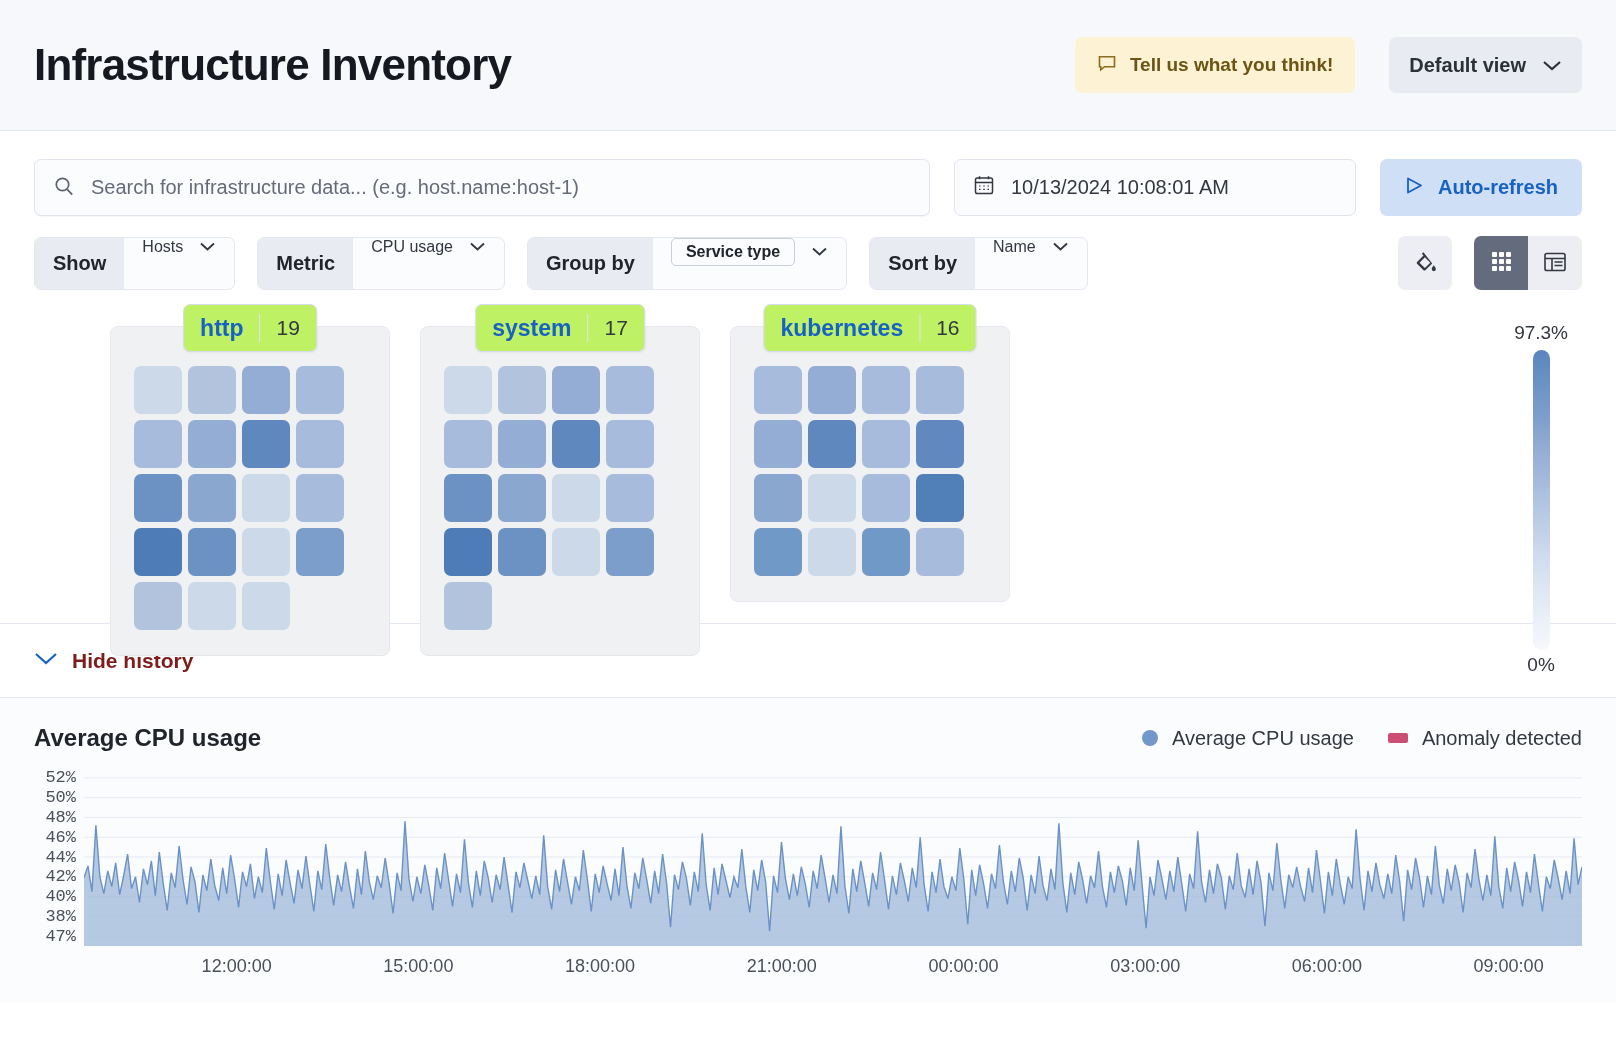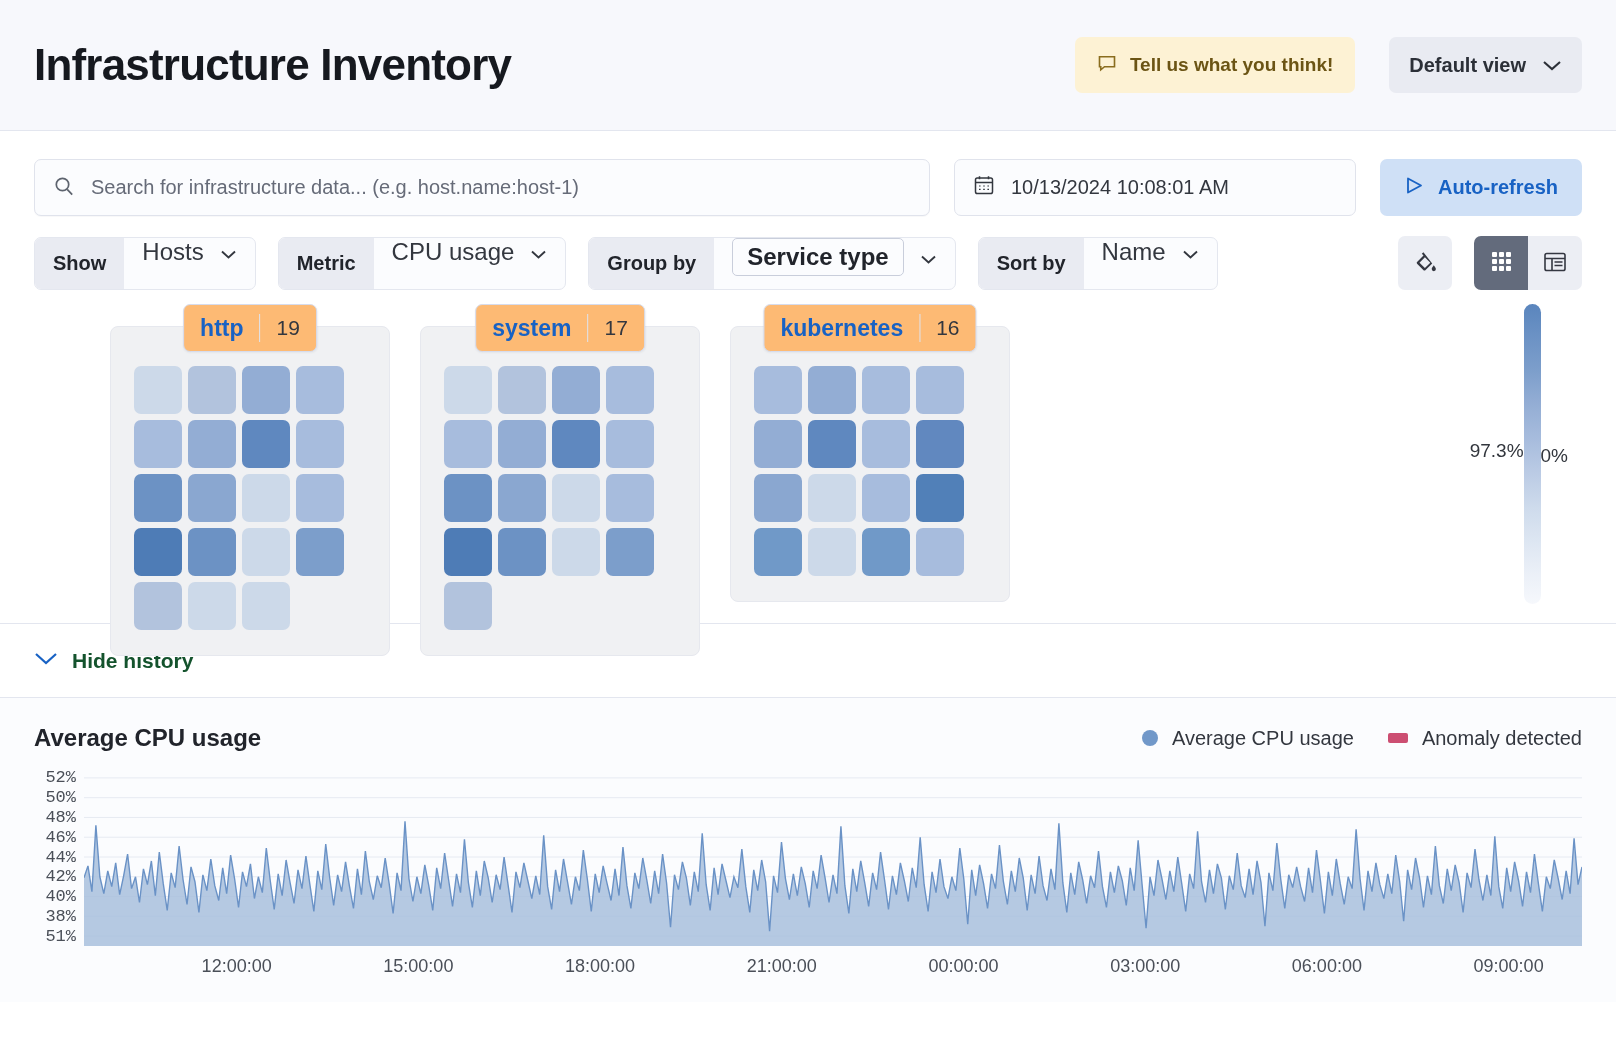--- a/index.html
+++ b/index.html
@@ -65,21 +65,21 @@
     display:flex; align-items:flex-start; height:53px;
     border-radius:7px; overflow:hidden; margin-right:22px;
     background:#fbfcfe; border:1px solid #e4e7ef;
   }
   .control .lbl{
     background:#e9ebf2; height:100%; display:flex; align-items:center;
     padding:0 18px; font-size:20px; font-weight:700; color:#21242b;
   }
   .control .val{
     display:flex; align-items:center; gap:16px; padding:0 18px;
-    font-size:24px; color:#33373f; cursor:pointer;
+    font-size:16px; color:#33373f; cursor:pointer;
   }
   .control .val.boxed > .boxedtxt{
     border:1px solid #c9cedb; border-radius:5px; padding:4px 14px;
     font-weight:700; color:#21242b;
   }
   .spacer{ flex:1; }
   .icon-btn{
     width:54px; height:54px; border-radius:7px; background:#eceef4;
     display:flex; align-items:center; justify-content:center; cursor:pointer;
     border:none;
@@ -94,58 +94,58 @@
 
   
   .waffle-area{
     position:relative; height:320px; margin-top:14px;
     border-bottom:1px solid #e3e6ef;
   }
   .groups{ display:flex; align-items:flex-start; padding-left:110px; padding-top:22px; gap:30px; }
   .group{ position:relative; }
   .group-badge{
     position:absolute; top:-22px; left:50%; transform:translateX(-50%);
-    background:#fdba74; border:1px solid #d6dced; border-radius:7px;
+    background:#bef264; border:1px solid #d6dced; border-radius:7px;
     display:flex; align-items:center; height:48px; white-space:nowrap;
     box-shadow:0 1px 2px rgba(20,30,60,.05); z-index:2;
   }
   .group-badge .gname{
     color:#1862c4; font-weight:700; font-size:23px; padding:0 16px;
   }
   .group-badge .gsep{ width:1px; height:28px; background:#dfe3ee; }
   .group-badge .gcount{ color:#33373f; font-size:21px; padding:0 16px; }
   .group-body{
     background:#f0f1f3; border:1px solid #e6e8ee; border-radius:8px;
     padding:22px 20px; padding-top:36px;
   }
   .cellgrid{ display:flex; flex-wrap:wrap; width:238px; }
   .cell{ width:48px; height:48px; margin:0 0 0 0; border-radius:7px; }
   .cellwrap{ padding:3px; }
   .docker-body{ padding-top:30px; padding-bottom:22px; }
 
   .legend-scale{
-    position:absolute; right:48px; top:0;
-    display:flex; flex-direction:row; align-items:center;
+    position:absolute; right:48px; top:18px;
+    display:flex; flex-direction:column; align-items:center;
   }
   .legend-scale .top-lbl{ font-size:19px; color:#32363d; margin-bottom:6px; }
   .legend-scale .bot-lbl{ font-size:19px; color:#32363d; margin-top:4px; }
   .legend-bar{
     width:17px; height:300px; border-radius:9px;
     background:linear-gradient(to bottom,
       #5a85bd 0%, #6a91c4 10%, #7c9ecb 22%, #93add4 33%,
       #a7bcdd 45%, #bccce5 57%, #cedbec 68%, #dde6f2 79%,
       #eaeff7 89%, #f6f8fc 100%);
   }
 
   
   .hide-history{
     height:74px; display:flex; align-items:center; padding:0 34px; gap:14px;
     border-bottom:1px solid #e3e6ef; background:#ffffff;
   }
-  .hide-history .hh-txt{ color:#14532d; font-size:21px; font-weight:700; cursor:pointer; }
+  .hide-history .hh-txt{ color:#7f1d1d; font-size:21px; font-weight:700; cursor:pointer; }
 
   
   .chart-panel{ padding:26px 34px 0 34px; background:#fbfcfe; height:304px; }
   .chart-head{ display:flex; align-items:center; }
   .chart-title{ font-size:24px; font-weight:700; color:#21242b; }
   .chart-legend{ margin-left:auto; display:flex; align-items:center; gap:34px; }
   .lg-item{ display:flex; align-items:center; gap:14px; font-size:20px; color:#33373f; }
   .lg-dot{ width:16px; height:16px; border-radius:50%; }
   .lg-sq{ width:20px; height:10px; border-radius:2px; }
 
@@ -536,21 +536,21 @@
   <div class="plot-wrap">
     <div class="yaxis" id="y-axis">
         <span>52%</span>
         <span>50%</span>
         <span>48%</span>
         <span>46%</span>
         <span>44%</span>
         <span>42%</span>
         <span>40%</span>
         <span>38%</span>
-        <span>51%</span>
+        <span>47%</span>
       </div>
     <div class="plot">
       <svg id="chart-svg" viewBox="0 0 1460 178" preserveAspectRatio="none">
           <line x1="0" x2="1460" y1="9.888888888888886" y2="9.888888888888886" stroke="#e6eaf2" stroke-width="1" vector-effect="non-scaling-stroke"></line>
           <line x1="0" x2="1460" y1="29.666666666666657" y2="29.666666666666657" stroke="#e6eaf2" stroke-width="1" vector-effect="non-scaling-stroke"></line>
           <line x1="0" x2="1460" y1="49.44444444444446" y2="49.44444444444446" stroke="#e6eaf2" stroke-width="1" vector-effect="non-scaling-stroke"></line>
           <line x1="0" x2="1460" y1="69.22222222222221" y2="69.22222222222221" stroke="#e6eaf2" stroke-width="1" vector-effect="non-scaling-stroke"></line>
           <line x1="0" x2="1460" y1="89" y2="89" stroke="#e6eaf2" stroke-width="1" vector-effect="non-scaling-stroke"></line>
           <line x1="0" x2="1460" y1="108.77777777777777" y2="108.77777777777777" stroke="#e6eaf2" stroke-width="1" vector-effect="non-scaling-stroke"></line>
           <line x1="0" x2="1460" y1="128.55555555555554" y2="128.55555555555554" stroke="#e6eaf2" stroke-width="1" vector-effect="non-scaling-stroke"></line>

